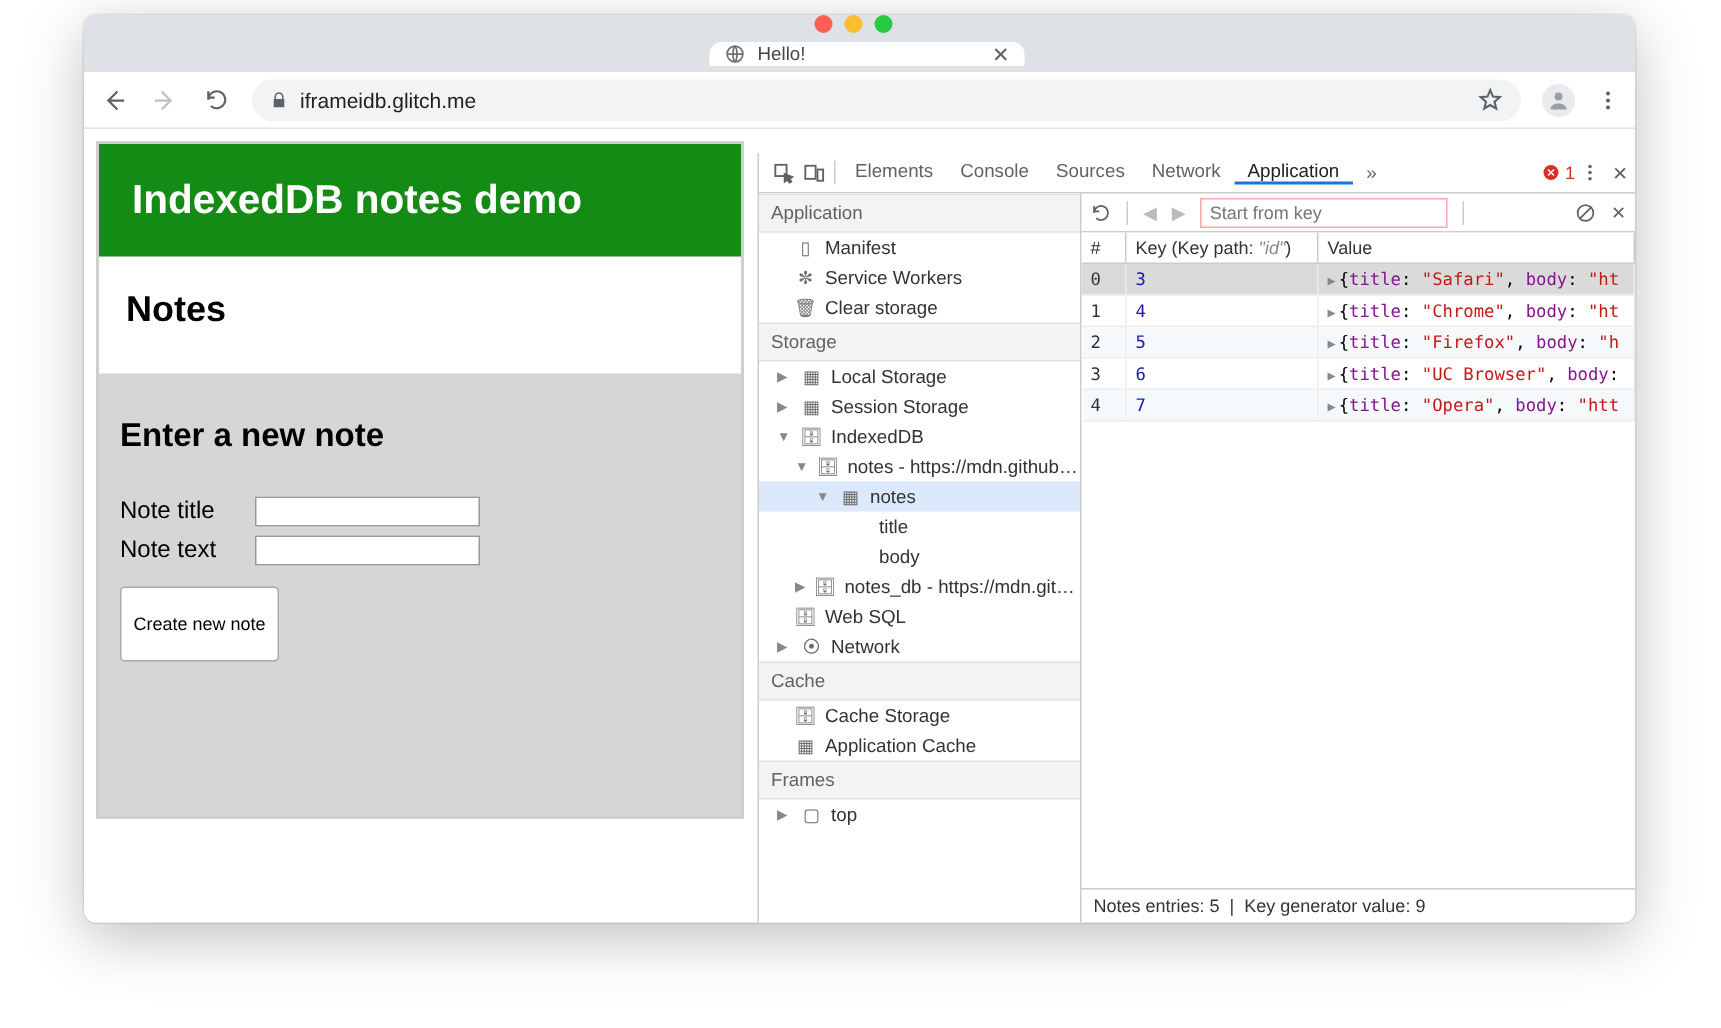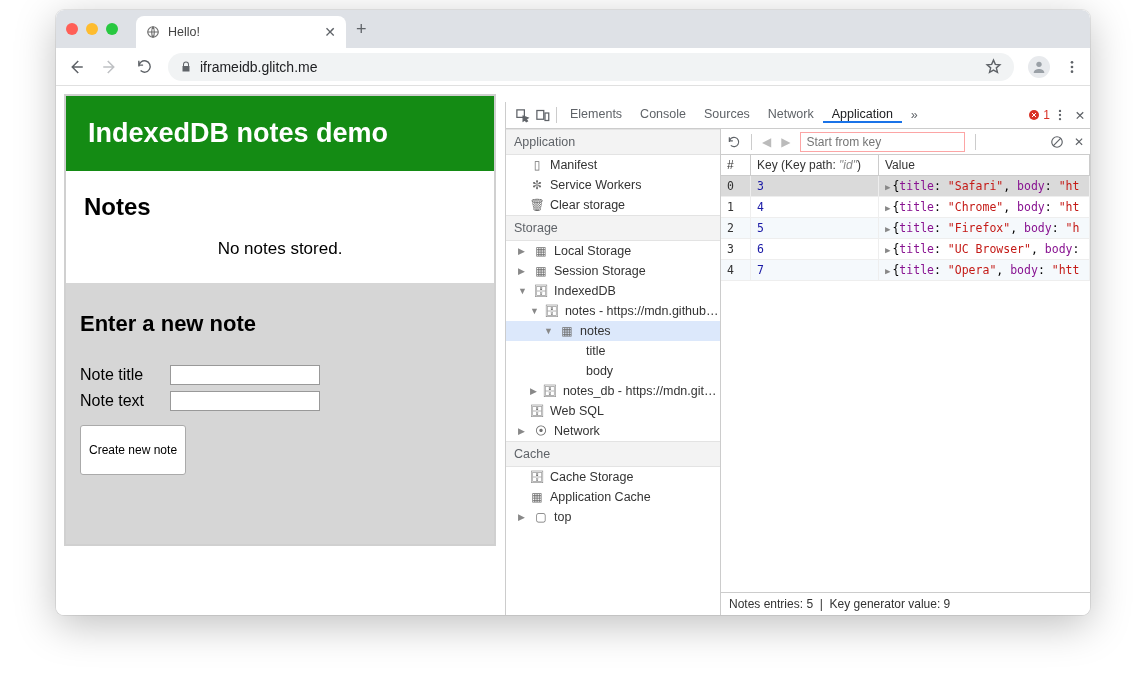--- a/index.html
+++ b/index.html
@@ -23,20 +23,21 @@
 }
 
 .titlebar {
   height: 38px;
   background: #dee1e6;
   display: flex;
   align-items: center;
   padding-left: 10px;
   border-top-left-radius: 8px;
   border-top-right-radius: 8px;
+  flex-direction: column;
 }
 .traffic-lights { display: flex; gap: 8px; margin-right: 18px; }
 .traffic-lights span { width: 12px; height: 12px; border-radius: 50%; }
 .tl-red { background:#ff5f57; }
 .tl-yellow { background:#febc2e; }
 .tl-green { background:#28c840; }
 .tab {
   background: #fff;
   height: 32px;
   margin-top: 6px;
@@ -271,21 +272,20 @@
     </span>
   </div>
 
   <div class="content">
 
     <div class="page-pane">
       <div class="page-container">
         <div class="page-header">IndexedDB notes demo</div>
         <div class="page-notes">
           <h2>Notes</h2>
-          <div class="no-notes">No notes stored.</div>
         </div>
         <div class="page-form">
           <h2>Enter a new note</h2>
           <div class="form-row">
             <label>Note title</label>
             <input type="text" style="">
           </div>
           <div class="form-row">
             <label>Note text</label>
             <input type="text" style="">
@@ -403,20 +403,21 @@
           <div class="dt-group-header">Cache</div>
           <div class="dt-item">
               <span class="miniicon">🗄</span>
               <span>Cache Storage</span>
             </div>
           <div class="dt-item">
               <span class="miniicon">▦</span>
               <span>Application Cache</span>
             </div>
 
+          <div class="dt-group-header">Frames</div>
           <div class="dt-item">
               <span class="tri">▶</span>
               <span class="miniicon">▢</span>
               <span>top</span>
             </div>
         </div>
 
         <div class="dt-main">
           <div class="dt-toolbar">
             <span style="cursor:pointer">

